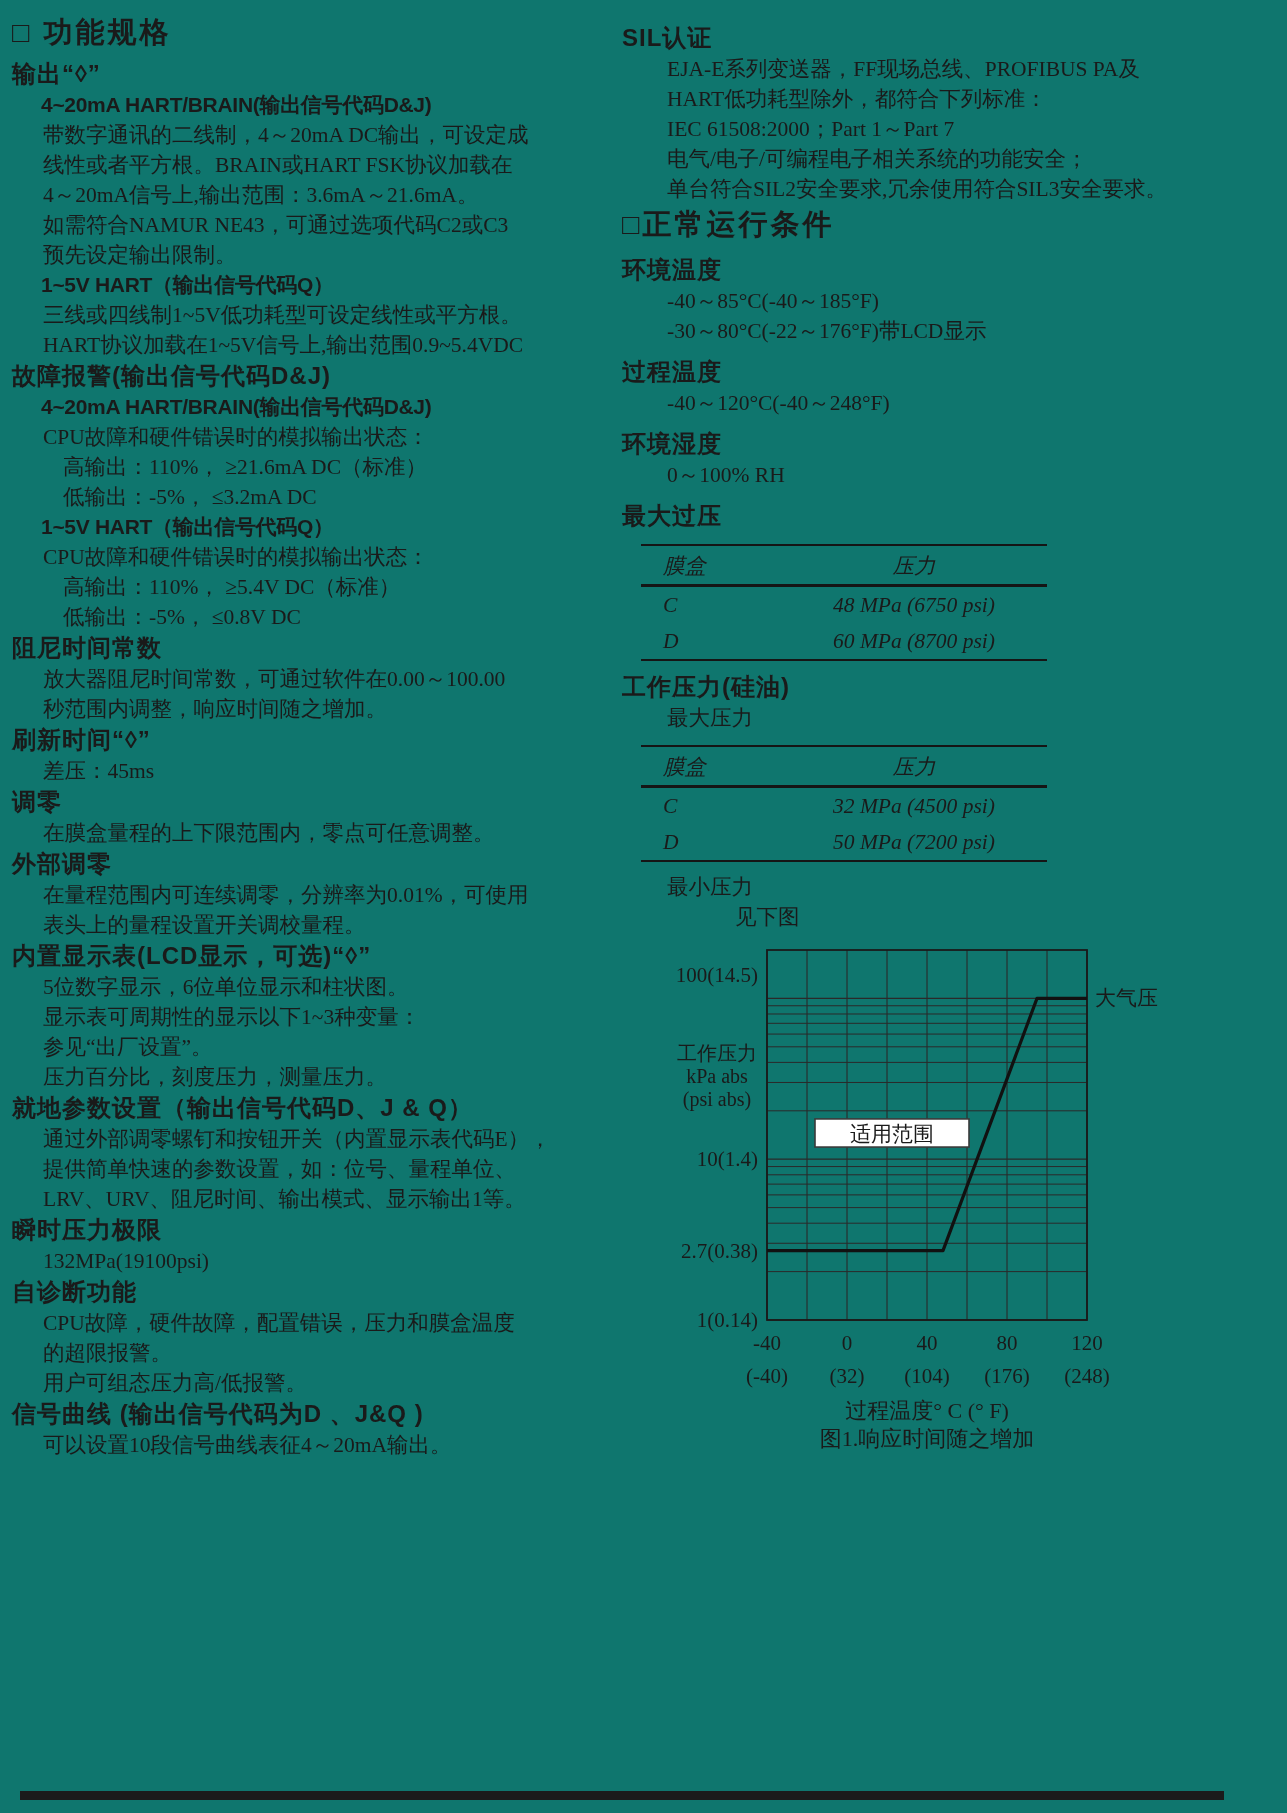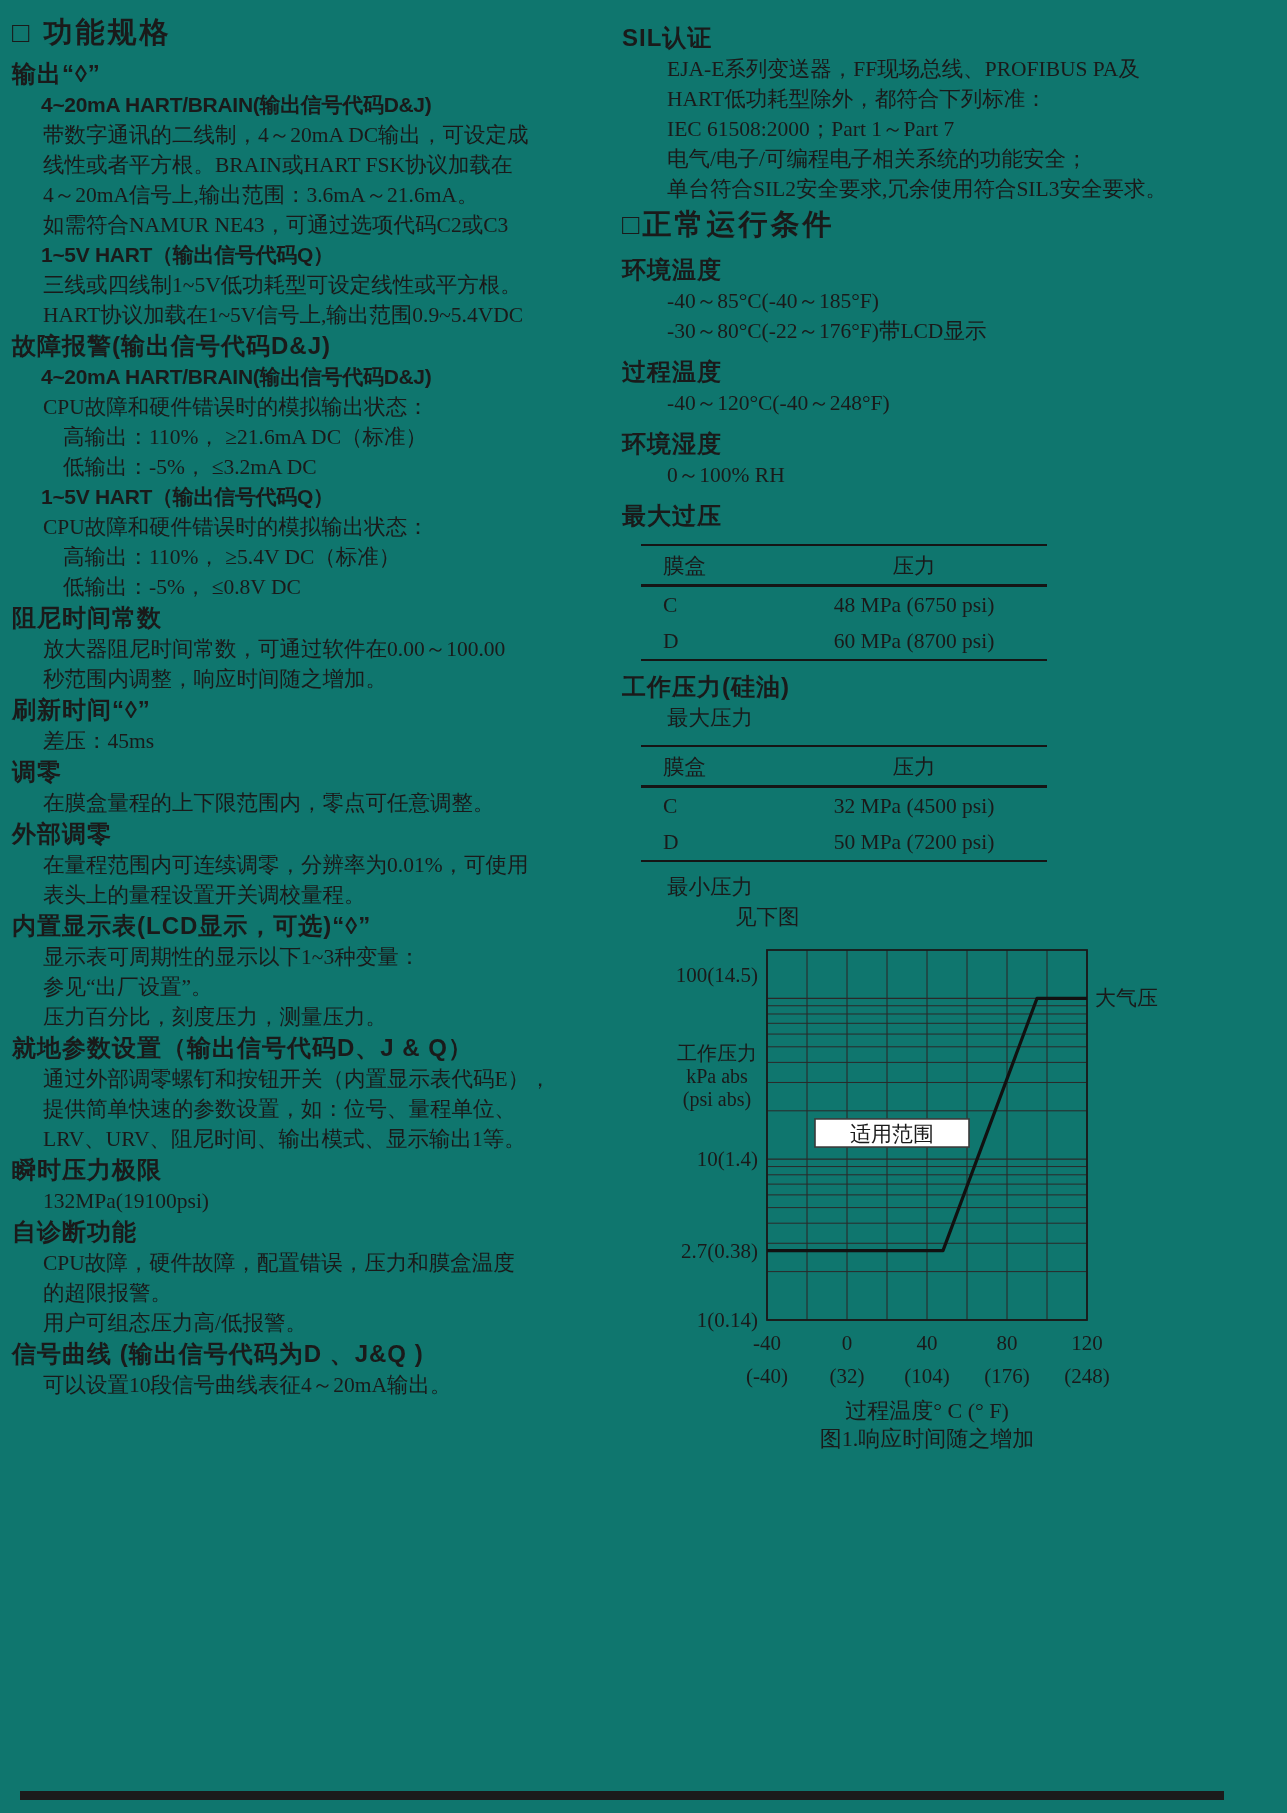--- a/index.html
+++ b/index.html
@@ -15,21 +15,21 @@
       font-size:24px;line-height:32px;letter-spacing:1px;white-space:nowrap;}
   .h2{font-family:"Liberation Sans","DejaVu Sans",sans-serif;font-weight:700;
       font-size:21px;line-height:30px;letter-spacing:-0.3px;margin-left:29px;white-space:nowrap;}
   .p{font-size:21.5px;line-height:30px;margin-left:31px;white-space:nowrap;}
   .p2{margin-left:51px;}
   #right-col .h1{margin-top:10px;}
   #right-col .p{margin-left:45px;}
   #right-col .pi{margin-left:113px;}
 
   .tbl{margin:12px 0 10px 19px;width:406px;border-top:2px solid #151515;border-bottom:2px solid #151515;
-       font-size:21.5px;}
+       font-size:21.5px;font-style:italic;}
   .tbl .row{display:grid;grid-template-columns:140px 1fr;align-items:center;height:36px;}
   .tbl .row.head{border-bottom:3px solid #151515;height:38px;}
   .tbl .c1{padding-left:22px;}
   .tbl .c2{text-align:center;}
 
   #figure1{position:absolute;left:545px;top:933px;}
   #fig-xlabel{position:absolute;left:727px;top:1396px;width:400px;text-align:center;
               font-size:22px;white-space:nowrap;}
   #fig-caption{position:absolute;left:727px;top:1424px;width:400px;text-align:center;
                font-size:22px;white-space:nowrap;}
@@ -40,20 +40,21 @@
 
 <div class="page">
   <div id="left-col" class="col">
       <div class="sec">□ 功能规格</div>
       <div class="h1">输出“◊”</div>
       <div class="h2">4~20mA HART/BRAIN(输出信号代码D&amp;J)</div>
       <div class="p">带数字通讯的二线制，4～20mA DC输出，可设定成</div>
       <div class="p">线性或者平方根。BRAIN或HART FSK协议加载在</div>
       <div class="p">4～20mA信号上,输出范围：3.6mA～21.6mA。</div>
       <div class="p">如需符合NAMUR NE43，可通过选项代码C2或C3</div>
+      <div class="p">预先设定输出限制。</div>
       <div class="h2">1~5V HART（输出信号代码Q）</div>
       <div class="p">三线或四线制1~5V低功耗型可设定线性或平方根。</div>
       <div class="p">HART协议加载在1~5V信号上,输出范围0.9~5.4VDC</div>
       <div class="h1">故障报警(输出信号代码D&amp;J)</div>
       <div class="h2">4~20mA HART/BRAIN(输出信号代码D&amp;J)</div>
       <div class="p">CPU故障和硬件错误时的模拟输出状态：</div>
       <div class="p p2">高输出：110%， ≥21.6mA DC（标准）</div>
       <div class="p p2">低输出：-5%， ≤3.2mA DC</div>
       <div class="h2">1~5V HART（输出信号代码Q）</div>
       <div class="p">CPU故障和硬件错误时的模拟输出状态：</div>
@@ -63,20 +64,21 @@
       <div class="p">放大器阻尼时间常数，可通过软件在0.00～100.00</div>
       <div class="p">秒范围内调整，响应时间随之增加。</div>
       <div class="h1">刷新时间“◊”</div>
       <div class="p">差压：45ms</div>
       <div class="h1">调零</div>
       <div class="p">在膜盒量程的上下限范围内，零点可任意调整。</div>
       <div class="h1">外部调零</div>
       <div class="p">在量程范围内可连续调零，分辨率为0.01%，可使用</div>
       <div class="p">表头上的量程设置开关调校量程。</div>
       <div class="h1">内置显示表(LCD显示，可选)“◊”</div>
+      <div class="p">5位数字显示，6位单位显示和柱状图。</div>
       <div class="p">显示表可周期性的显示以下1~3种变量：</div>
       <div class="p">参见“出厂设置”。</div>
       <div class="p">压力百分比，刻度压力，测量压力。</div>
       <div class="h1">就地参数设置（输出信号代码D、J &amp; Q）</div>
       <div class="p">通过外部调零螺钉和按钮开关（内置显示表代码E），</div>
       <div class="p">提供简单快速的参数设置，如：位号、量程单位、</div>
       <div class="p">LRV、URV、阻尼时间、输出模式、显示输出1等。</div>
       <div class="h1">瞬时压力极限</div>
       <div class="p">132MPa(19100psi)</div>
       <div class="h1">自诊断功能</div>

